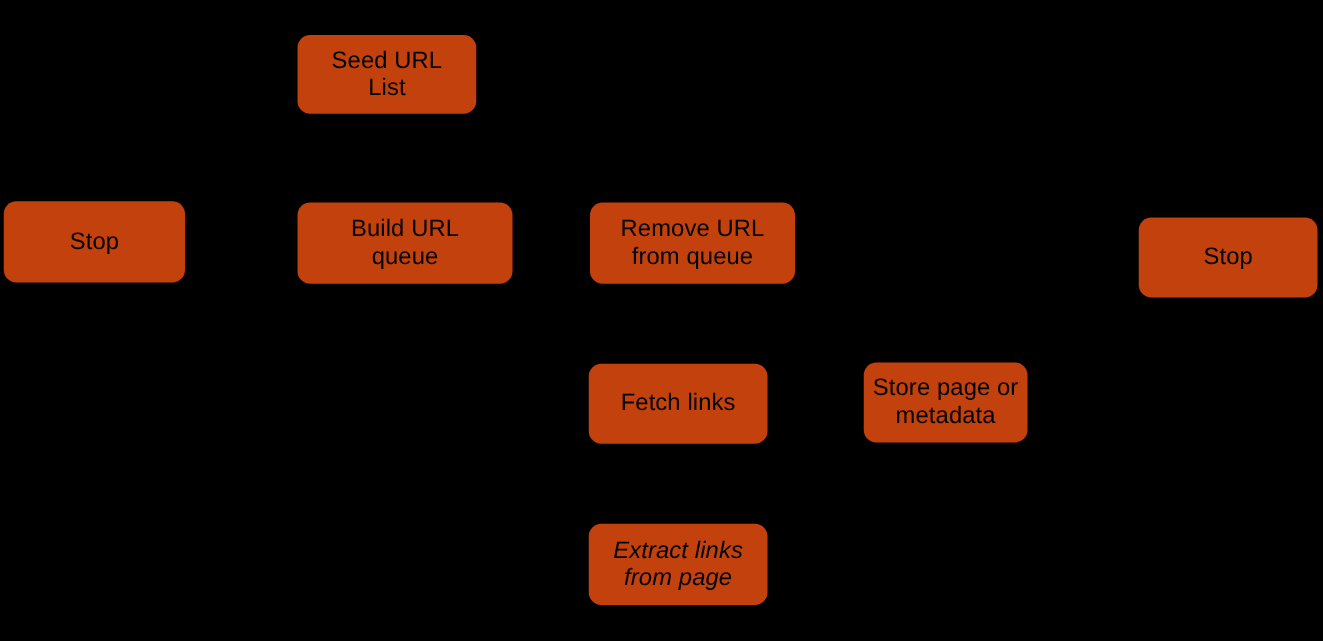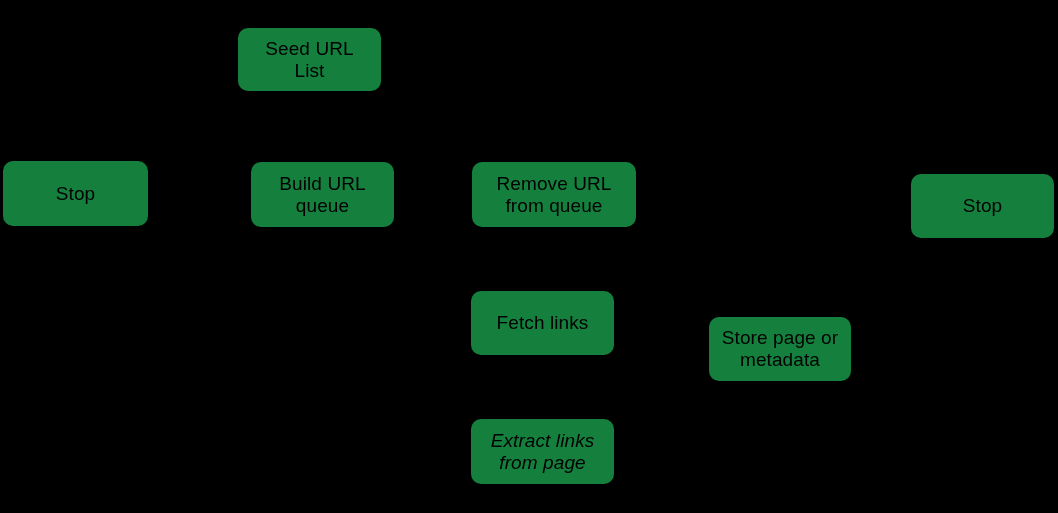--- a/index.html
+++ b/index.html
@@ -10,21 +10,21 @@
   .canvas {
     position: relative;
     width: 1058px;
     height: 513px;
     background: #000000;
     overflow: hidden;
     font-family: "Liberation Sans", sans-serif;
   }
   .node {
     position: absolute;
-    background: #15803d;
+    background: #c2410c;
     border-radius: 10px;
     display: flex;
     align-items: center;
     justify-content: center;
     box-sizing: border-box;
   }
   .node-label {
     font-size: 19px;
     line-height: 22px;
     color: #000000;
@@ -40,39 +40,39 @@
 
   <div class="node" style="left:238px; top:28px; width:143px; height:63px;">
     <span class="node-label">Seed URL
 List</span>
   </div>
 
   <div class="node" style="left:3px; top:161px; width:145px; height:65px;">
     <span class="node-label">Stop</span>
   </div>
 
-  <div class="node" style="left:251px; top:162px; width:143px; height:65px;">
+  <div class="node" style="left:238px; top:162px; width:172px; height:65px;">
     <span class="node-label">Build URL
 queue</span>
   </div>
 
   <div class="node" style="left:472px; top:162px; width:164px; height:65px;">
     <span class="node-label">Remove URL
 from queue</span>
   </div>
 
   <div class="node" style="left:911px; top:162px; width:143px; height:64px;margin-top:12px;">
     <span class="node-label">Stop</span>
   </div>
 
   <div class="node" style="left:471px; top:291px; width:143px; height:64px;">
     <span class="node-label">Fetch links</span>
   </div>
 
-  <div class="node" style="left:709px; top:290px; width:142px; height:64px;margin-top:27px;">
+  <div class="node" style="left:691px; top:290px; width:131px; height:64px;">
     <span class="node-label">Store page or
 metadata</span>
   </div>
 
   <div class="node" style="left:471px; top:419px; width:143px; height:65px;font-style:italic;">
     <span class="node-label">Extract links
 from page</span>
   </div>
 
 </div>

